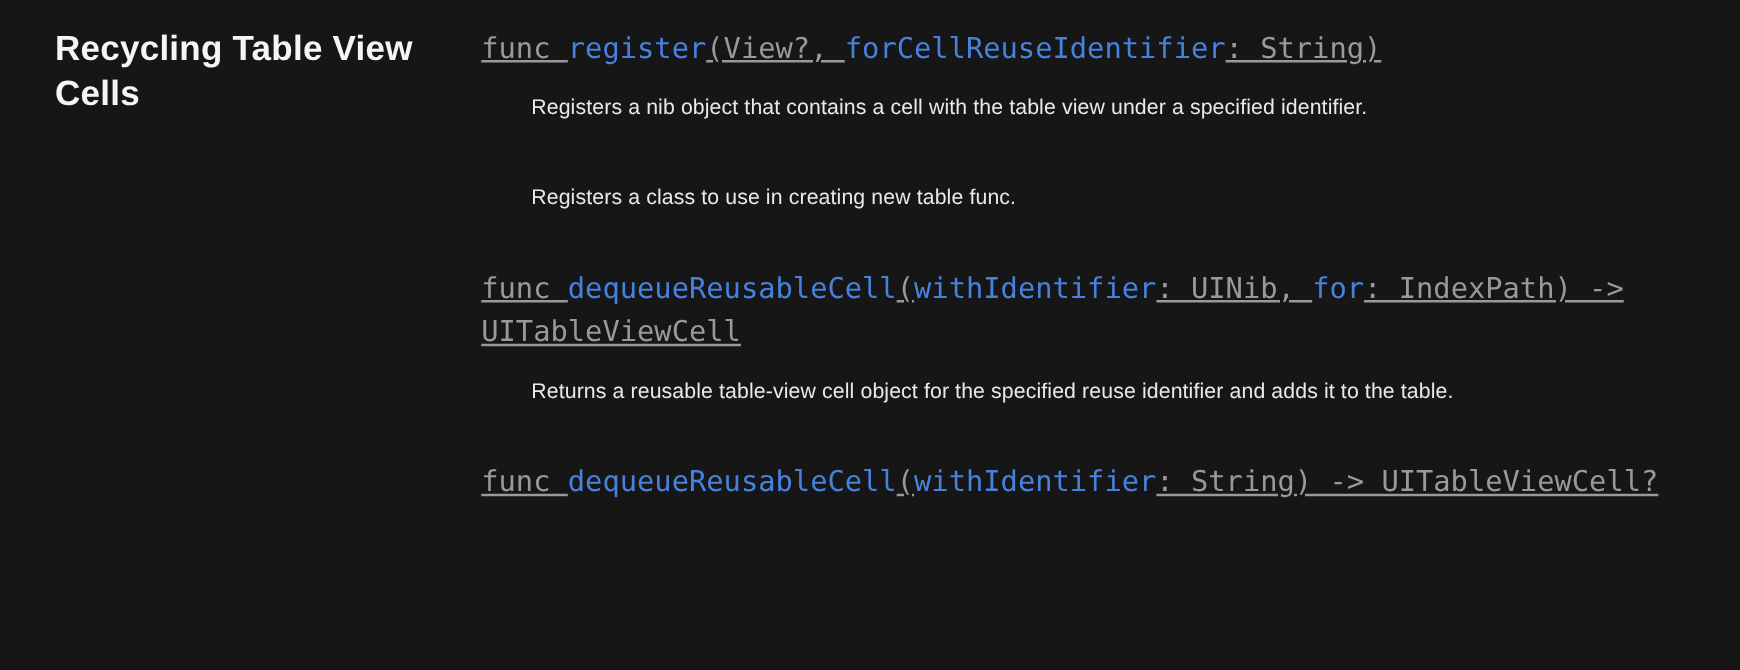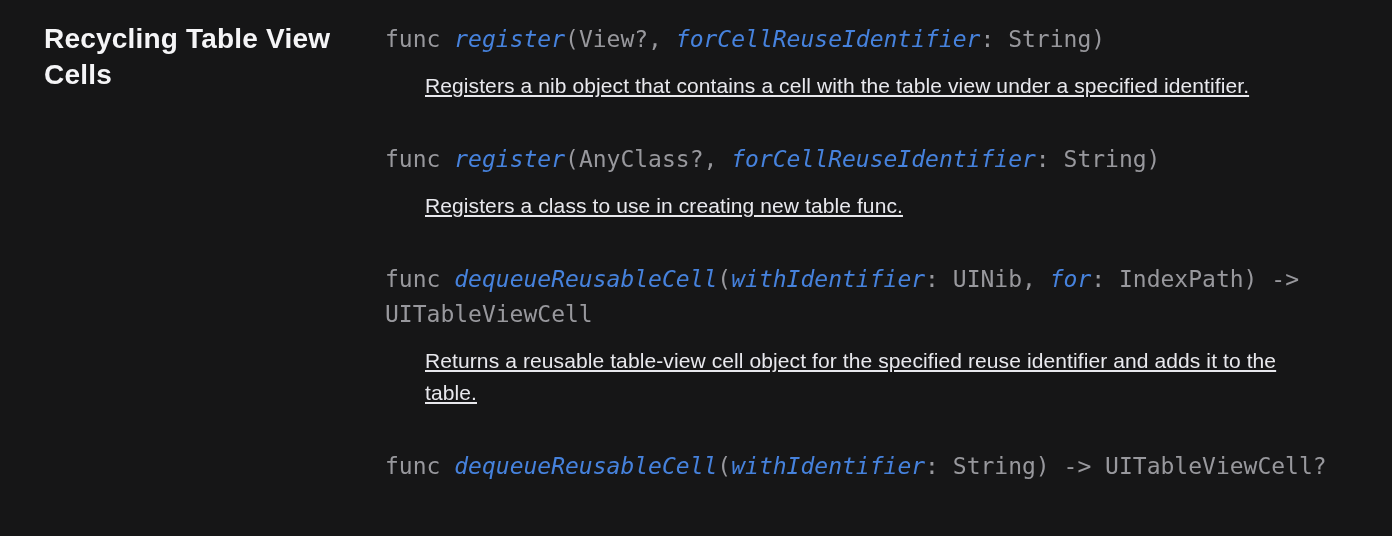--- a/index.html
+++ b/index.html
@@ -46,53 +46,50 @@
     margin-bottom: 0;
   }
   .declaration {
     font-family: "DejaVu Sans Mono", "Liberation Mono", monospace;
     font-size: 23px;
     line-height: 35px;
     color: var(--code-plain);
     word-break: normal;
     overflow-wrap: normal;
   }
-  .seg-plain { color: var(--code-plain); }
+  .seg-plain { color: var(--code-plain); text-decoration: underline; }
   .seg-link {
     color: var(--code-link);
     cursor: pointer;
     text-decoration: none;
-    font-style: italic;
   }
   .description {
     color: var(--desc-color);
-    font-size: 21px;
+    font-size: 17px;
     line-height: 32px;
     margin-top: 13px;
     margin-left: 40px;
     max-width: 870px;
     letter-spacing: 0.1px;
-    text-decoration: underline;
   }
 </style>
 </head>
 <body>
 
 <div class="left-col">
   <h3 class="section-title">Recycling Table View Cells</h3>
 </div>
 
 <div class="right-col">
   <div class="api-entry">
     <p class="declaration"><span class="seg-plain">func </span><span class="seg-link">register</span><span class="seg-plain">(View?, </span><span class="seg-link">forCellReuseIdentifier</span><span class="seg-plain">: String)</span></p>
     <p class="description">Registers a nib object that contains a cell with the table view under a specified identifier.</p>
   </div>
 
   <div class="api-entry">
-    <p class="declaration"><span class="seg-plain">func </span><span class="seg-link">register</span><span class="seg-plain">(AnyClass?, </span><span class="seg-link">forCellReuseIdentifier</span><span class="seg-plain">: String)</span></p>
     <p class="description">Registers a class to use in creating new table func.</p>
   </div>
 
   <div class="api-entry">
     <p class="declaration"><span class="seg-plain">func </span><span class="seg-link">dequeueReusableCell</span><span class="seg-plain">(</span><span class="seg-link">withIdentifier</span><span class="seg-plain">: UINib, </span><span class="seg-link">for</span><span class="seg-plain">: IndexPath) -&gt; UITableViewCell</span></p>
     <p class="description">Returns a reusable table-view cell object for the specified reuse identifier and adds it to the table.</p>
   </div>
 
   <div class="api-entry">
     <p class="declaration"><span class="seg-plain">func </span><span class="seg-link">dequeueReusableCell</span><span class="seg-plain">(</span><span class="seg-link">withIdentifier</span><span class="seg-plain">: String) -&gt; UITableViewCell?</span></p>

